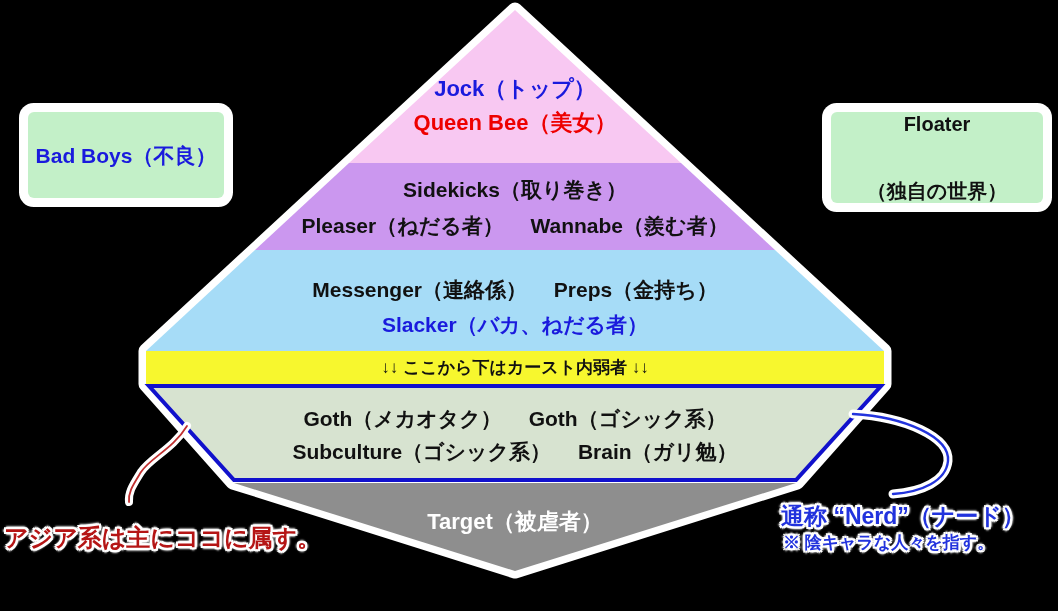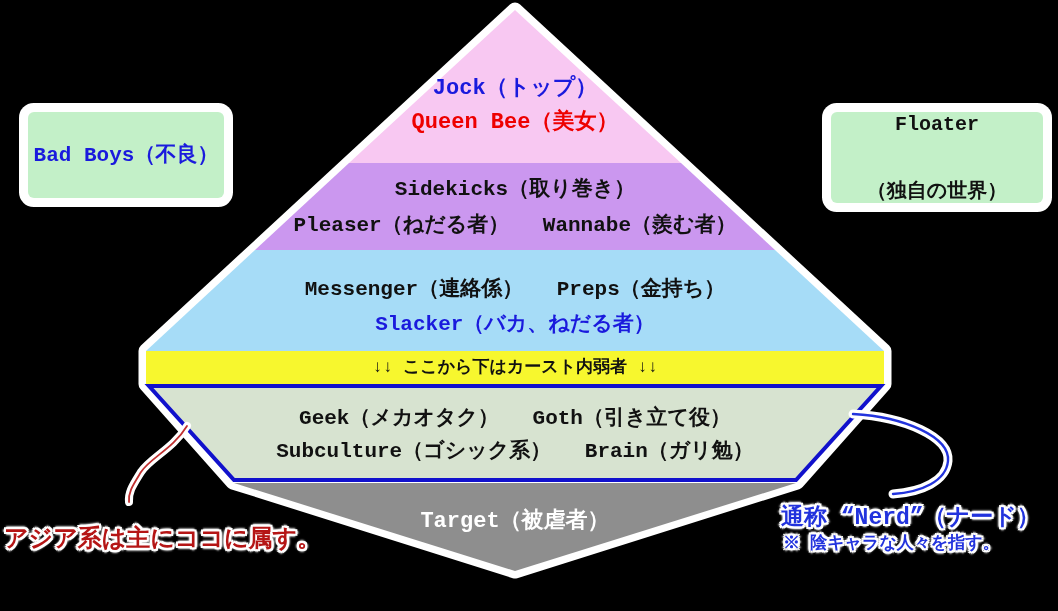--- a/index.html
+++ b/index.html
@@ -1,19 +1,19 @@
 <!DOCTYPE html>
 <html><head>
 <meta charset="utf-8">
 <style>
   html,body { margin:0; padding:0; background:#000; }
   #stage {
     position:relative; width:1058px; height:611px; overflow:hidden;
     background:#000;
-    font-family:Liberation Mono, monospace;
+    font-family:Liberation Sans, sans-serif;
   }
   #pyramid-svg { position:absolute; left:0; top:0; }
 
   
   .ln {
     position:absolute; left:515px; transform:translateX(-50%);
     white-space:nowrap; font-weight:600; color:#111; line-height:1.15;
   }
   .sz22 { font-size:22px; }
   .sz21 { font-size:21px; }
@@ -84,21 +84,21 @@
   <div class="ln sz22 bold c-red" style="top:110px">Queen Bee（美女）</div>
 
   <div class="ln sz21" style="top:178px">Sidekicks（取り巻き）</div>
   <div class="ln sz21" style="top:214px">Pleaser（ねだる者）　 Wannabe（羨む者）</div>
 
   <div class="ln sz21" style="top:278px">Messenger（連絡係）　 Preps（金持ち）</div>
   <div class="ln sz21 bold c-blue" style="top:313px">Slacker（バカ、ねだる者）</div>
 
   <div class="ln sz17" style="top:358px">↓↓ ここから下はカースト内弱者 ↓↓</div>
 
-  <div class="ln sz21" style="top:407px">Geek（メカオタク）　 Goth（引き立て役）</div>
+  <div class="ln sz21" style="top:407px">Goth（メカオタク）　 Goth（ゴシック系）</div>
   <div class="ln sz21" style="top:440px">Subculture（ゴシック系）　 Brain（ガリ勉）</div>
 
   <div class="ln sz22 c-white" style="top:509px">Target（被虐者）</div>
 
   <div class="note-box" id="bad-box">
     <div class="note-line c-blue">Bad Boys（不良）</div>
   </div>
 
   <div class="note-box" id="float-box">
     <div class="note-line">Floater</div>

